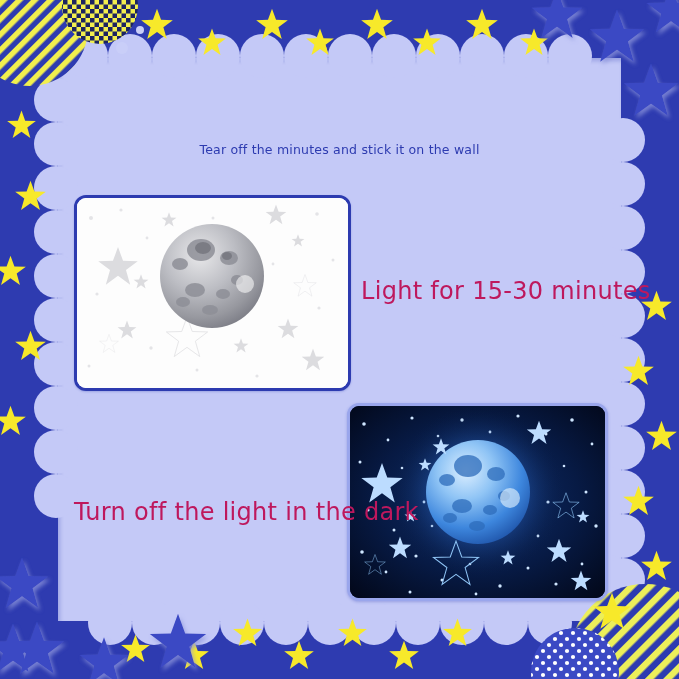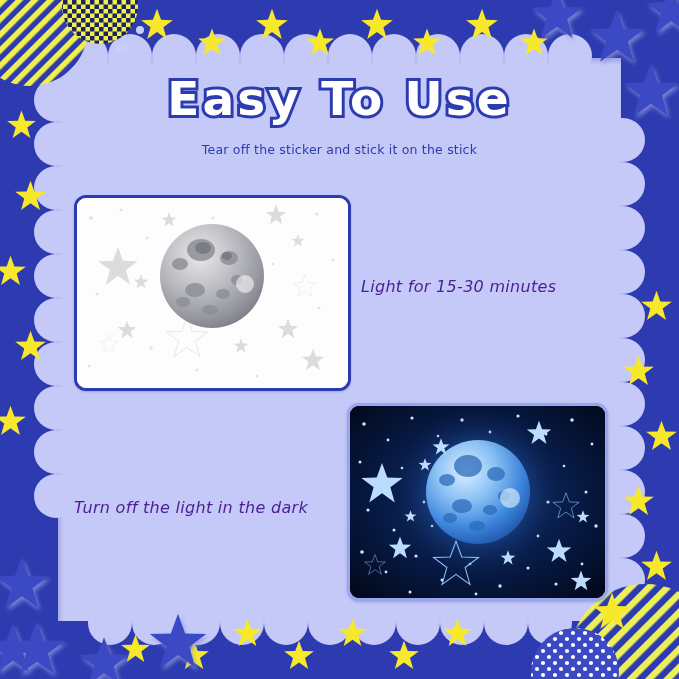--- a/index.html
+++ b/index.html
@@ -74,25 +74,24 @@
     width: 261px; height: 198px;
     background: #050d2e;
     border: 3px solid #9aa6ec;
     border-radius: 12px;
     overflow: hidden;
     box-shadow: 0 1px 3px rgba(45,59,176,.3);
   }
 
   .caption {
     position: absolute;
-    font-size: 16px;
-    color: #4c1d95;
+    font-size: 24px;
+    color: #be185d;
     letter-spacing: .3px;
     white-space: nowrap;
-    font-style: italic;
   }
   .caption-light { left: 303px; top: 219px; }
   .caption-dark  { left: 16px;   top: 440px; }
 
   svg { display: block; }
 </style>
 </head>
 <body>
 
 <div id="poster">
@@ -258,25 +257,22 @@
         <use href="#star" x="8" y="620" width="58" height="56"></use>
         <use href="#star" x="78" y="636" width="52" height="50"></use>
         <use href="#star" x="148" y="612" width="60" height="58"></use>
         <use href="#star" x="-14" y="622" width="54" height="52"></use>
       </g>
     </svg>
   </div>
 
   <div class="content">
 
-    <div class="title-wrap">
-      <div class="title">Easy To Use</div>
-    </div>
-
-    <div class="subtitle">Tear off the sticker and stick it on the stick</div>
+
+    <div class="subtitle">Tear off the minutes and stick it on the wall</div>
 
     <div class="card-light">
       <svg width="271" height="190" viewBox="0 0 271 190">
         <defs>
           <radialGradient id="moonGrey" cx="38%" cy="30%" r="75%">
             <stop offset="0%" stop-color="#e8e8ea"></stop>
             <stop offset="45%" stop-color="#bdbec4"></stop>
             <stop offset="80%" stop-color="#97989f"></stop>
             <stop offset="100%" stop-color="#7b7c85"></stop>
           </radialGradient>

